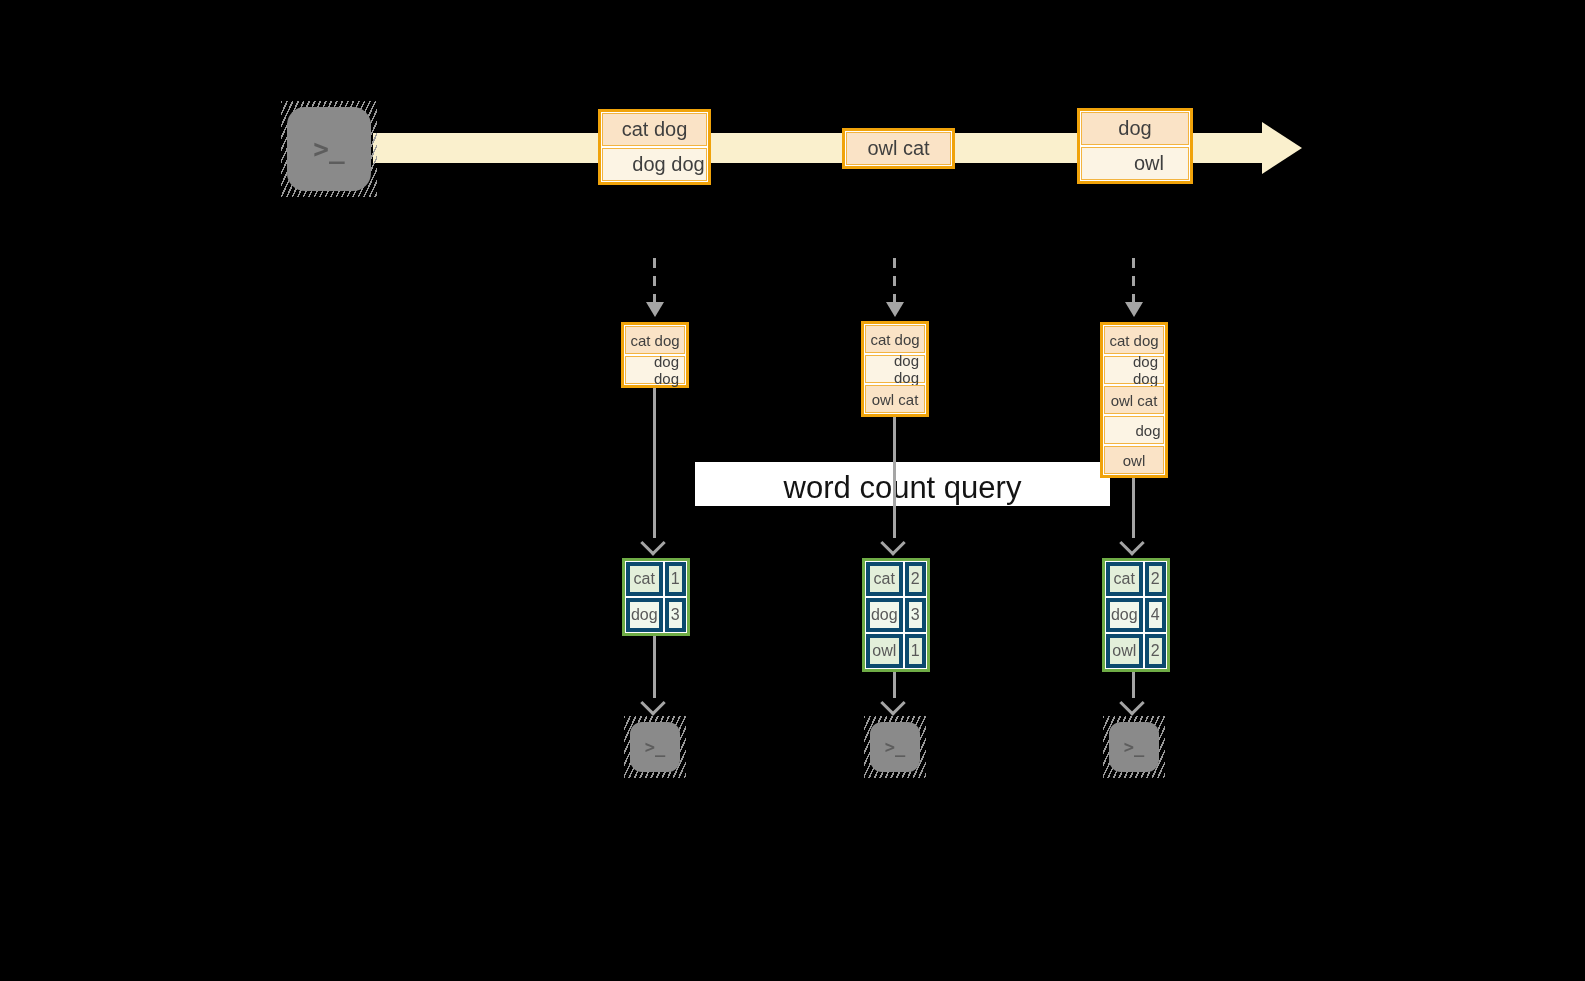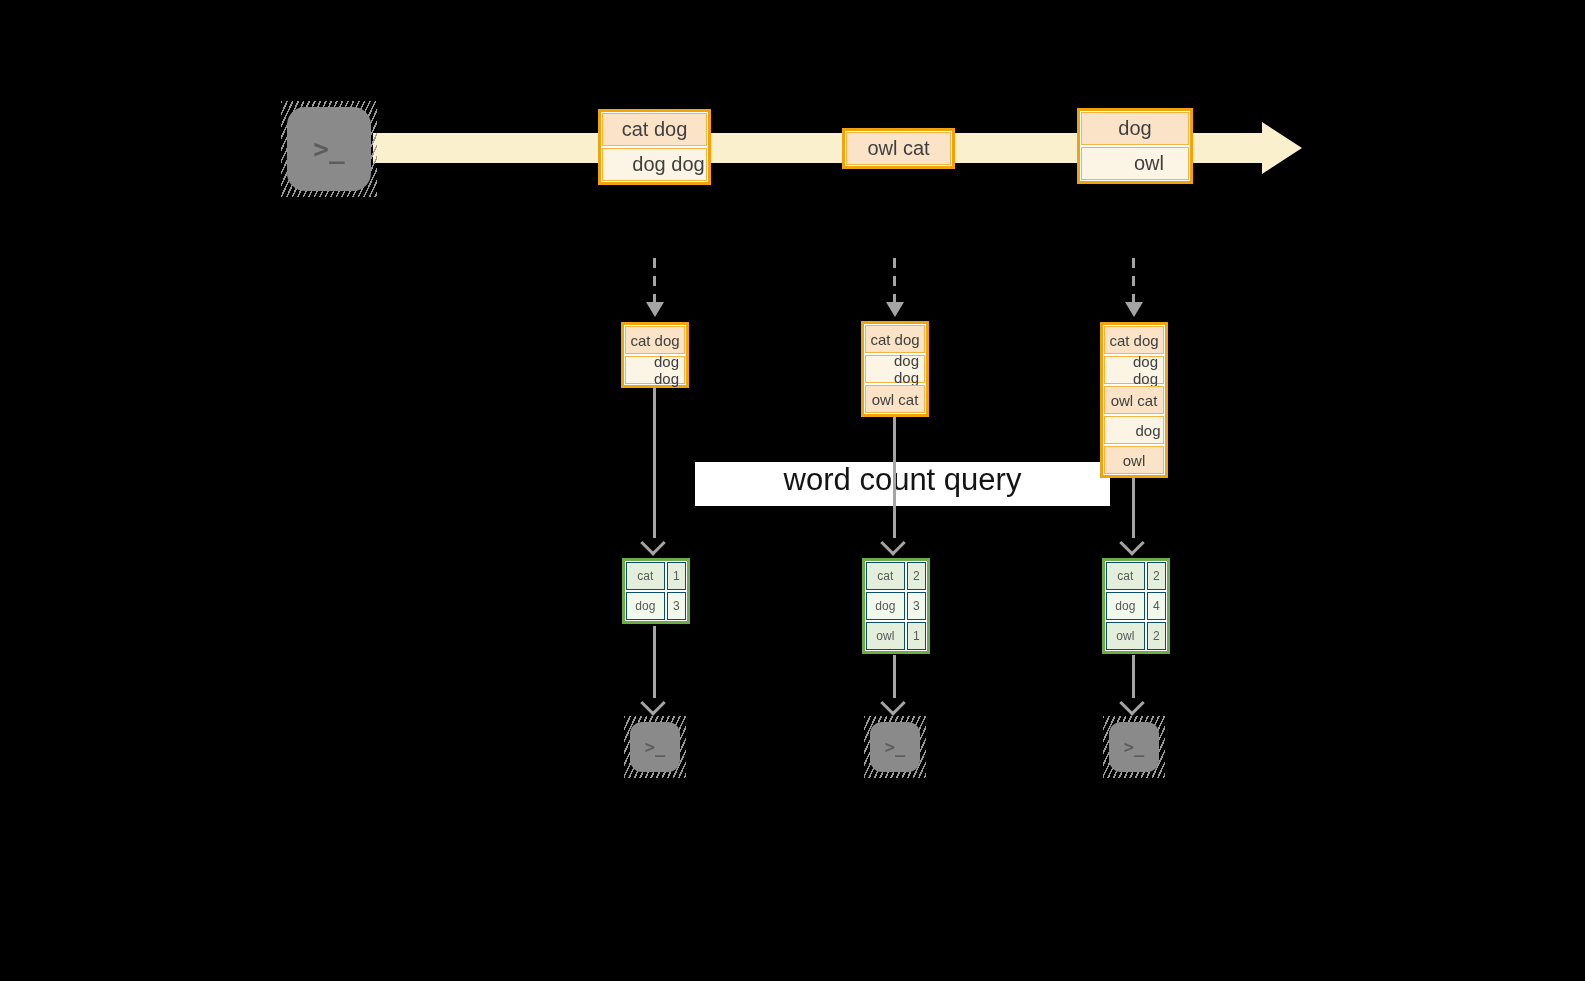--- a/index.html
+++ b/index.html
@@ -27,37 +27,37 @@
   .orow{border:1px solid #f3b440;display:flex;align-items:center;justify-content:center;color:#3f3f3f;}
   .obox.lg .orow{height:31px;font-size:20px;}
   .obox.sm .orow{height:26px;font-size:15px;}
   .peach{background:#fae3c6;}
   .cream{background:#fcf4e4;padding-left:28px;}
 
   
   .gtab{border:3px solid #6fac46;background:#fff;display:flex;flex-direction:column;gap:2px;padding:1px;
         box-sizing:border-box;width:68px;z-index:3;}
   .grow{display:flex;gap:2px;}
-  .gcell{border:1px solid #0c4a6e;height:26px;display:flex;align-items:center;justify-content:center;
-         color:#595959;font-size:12px;box-sizing:content-box;}
+  .gcell{border:4px solid #0c4a6e;height:26px;display:flex;align-items:center;justify-content:center;
+         color:#595959;font-size:16px;box-sizing:content-box;}
   .gcell.w{width:38px;}
   .gcell.n{width:18px;}
   .gfill-a{background:#e3efda;}
   .gfill-b{background:#f1f8ec;}
 
   
   .vline{width:3px;background:#a5a5a5;z-index:2;}
   .vdash{width:3px;background:repeating-linear-gradient(180deg,#a5a5a5 0 10px,transparent 10px 18px);z-index:2;}
   .tri-down{width:0;height:0;border-left:9px solid transparent;border-right:9px solid transparent;
             border-top:15px solid #a5a5a5;z-index:2;}
   .chev-down{width:15px;height:15px;border:0 solid #a5a5a5;border-width:0 3px 3px 0;
              transform:rotate(45deg);z-index:2;}
 
   
-  .qband{background:#ffffff;z-index:1;display:flex;align-items:flex-start;justify-content:center;}
+  .qband{background:#ffffff;z-index:1;display:flex;align-items:flex-end;justify-content:center;}
   .qband span{position:relative;z-index:2;font-size:31px;font-weight:300;color:#141414;}
 </style>
 </head>
 <body>
 
 <div id="canvas">
 
   <div class="abs band" style="left:373px;top:133px;width:889px;"></div>
   <div class="abs band-head" style="left:1262px;top:122px;"></div>
 

